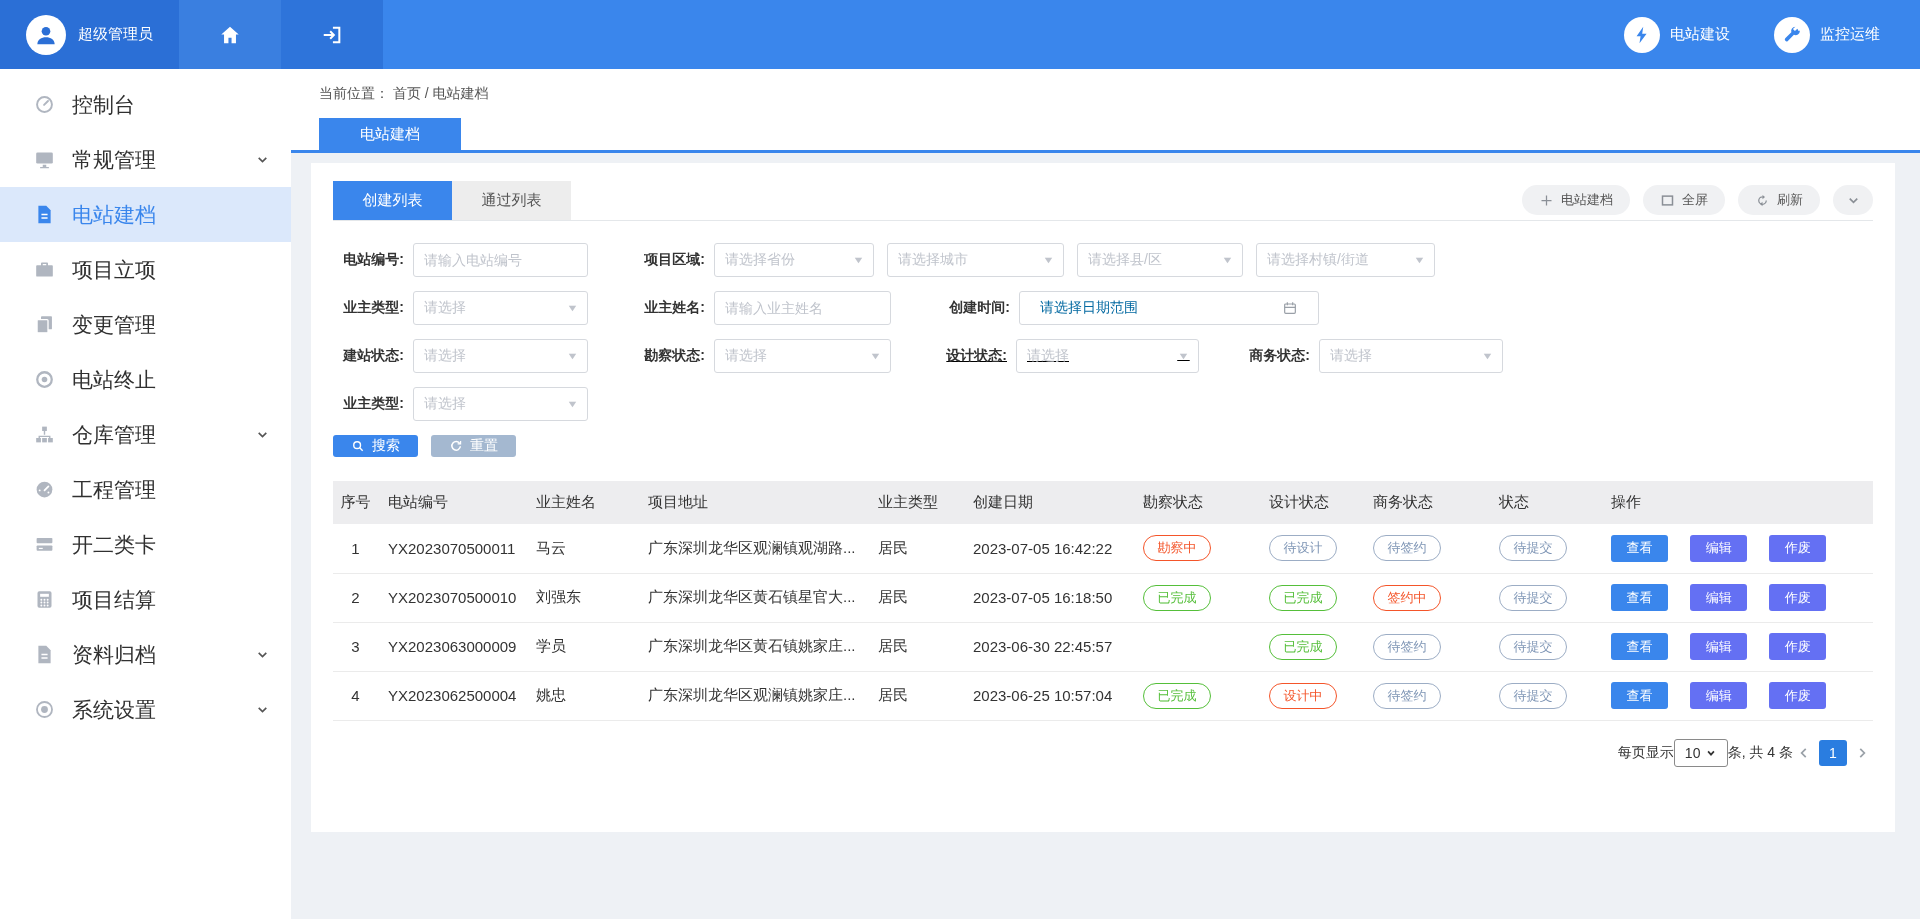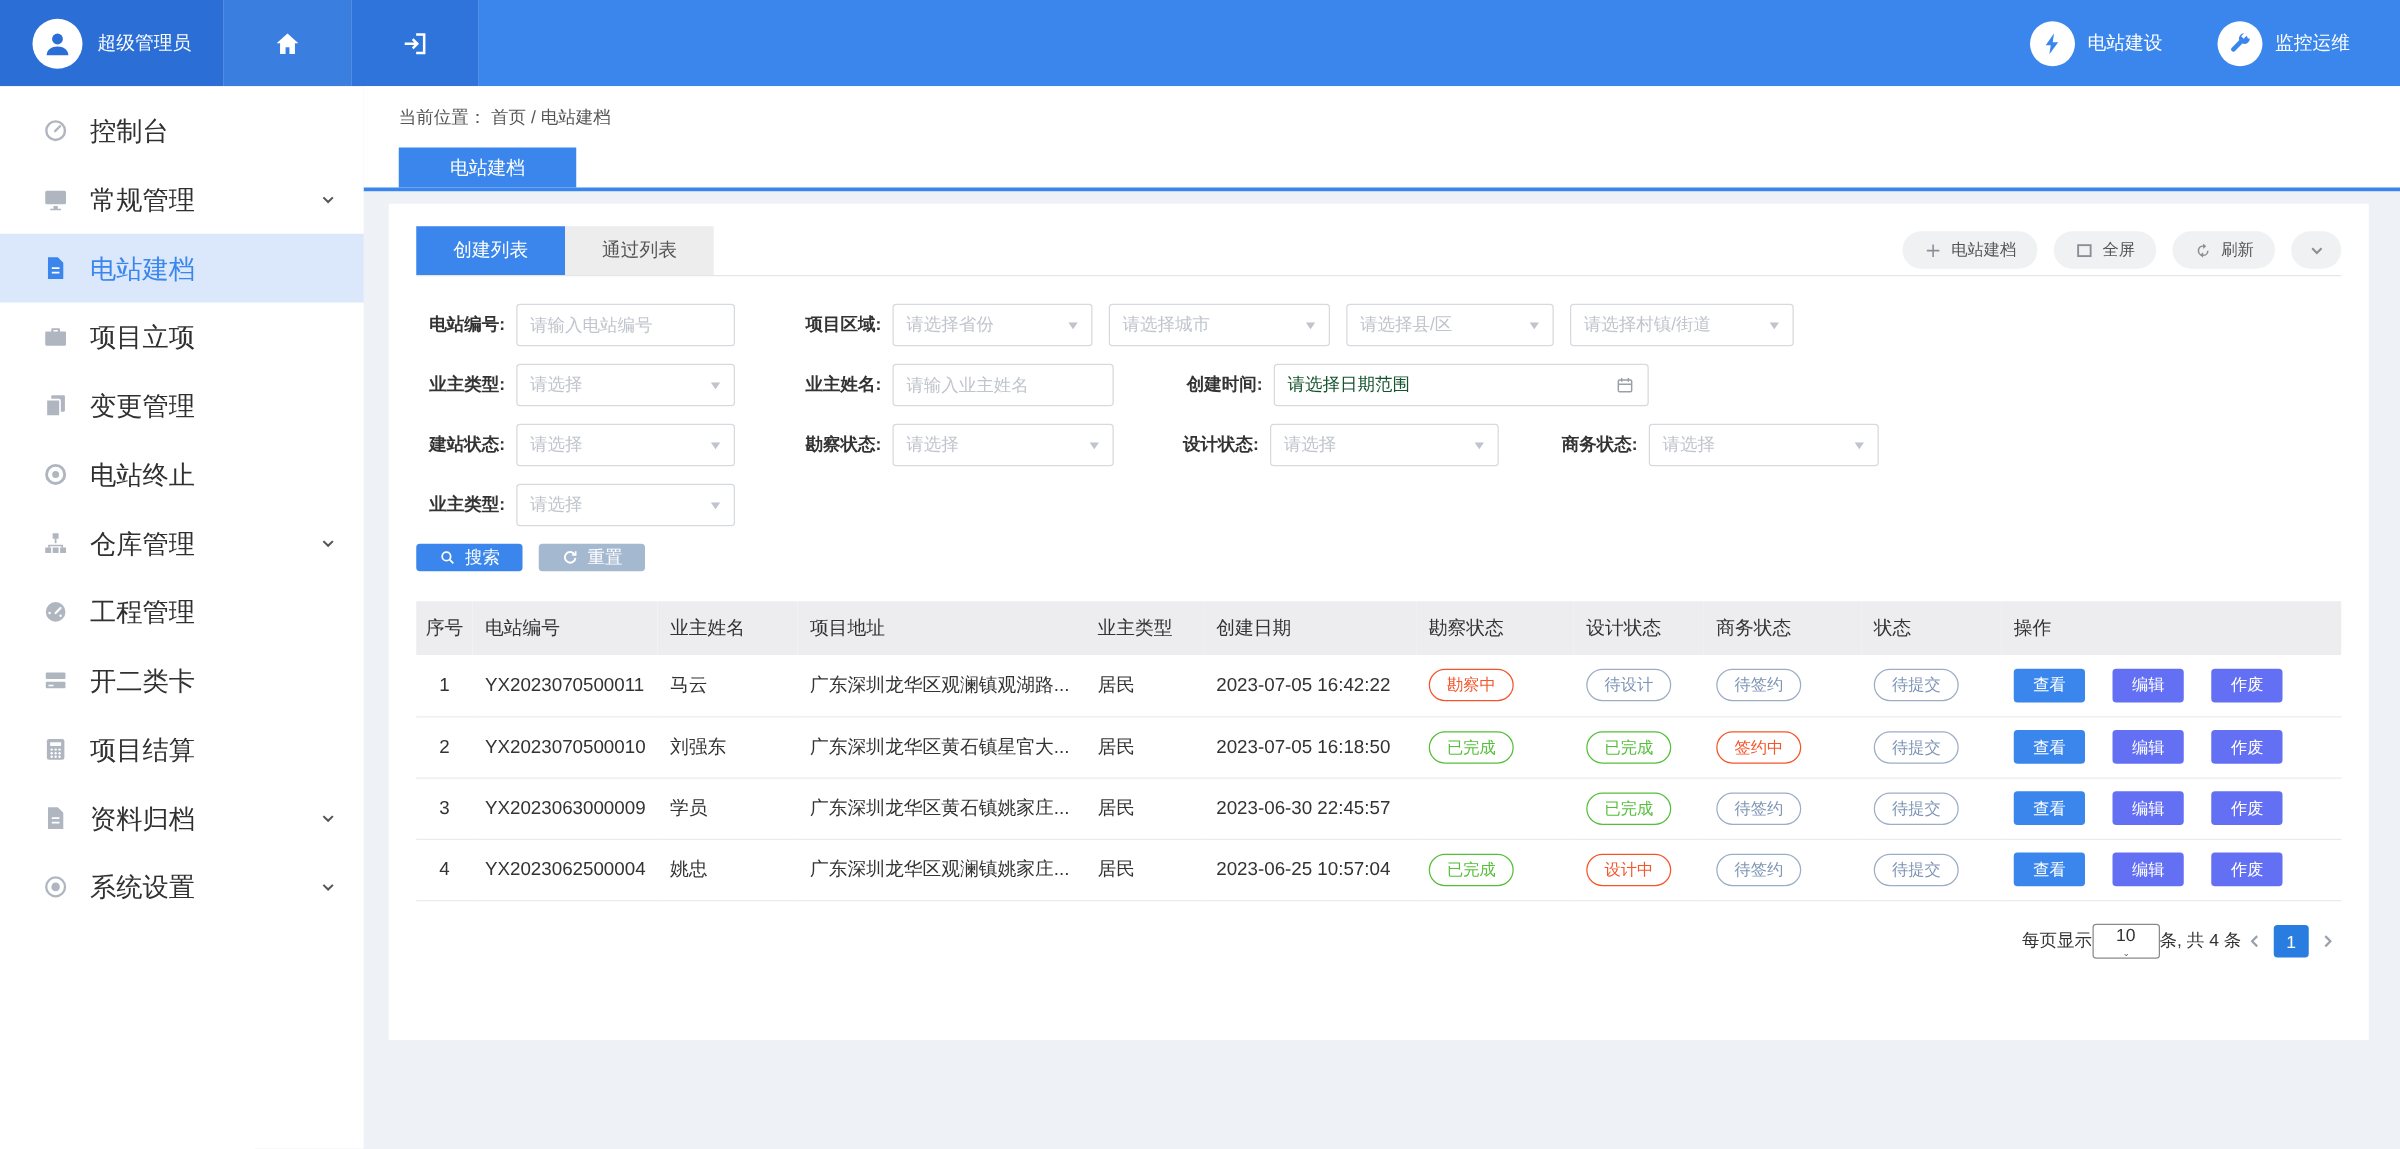--- a/index.html
+++ b/index.html
@@ -68,23 +68,23 @@
   .frow { display:flex; align-items:center; margin-bottom:14px; }
   .fgroup { display:flex; align-items:center; }
   .flabel { width:80px; text-align:right; padding-right:9px; font-size:14px; font-weight:600;
     color:#333; white-space:nowrap; }
   .fctl { height:34px; border:1px solid #d6d9de; border-radius:3px; background:#fff; font-size:14px; }
   input.fctl { padding:0 10px; color:#333; outline:none; font-family:inherit; }
   input.fctl::placeholder { color:#c0c4cc; }
   .fselect { display:flex; align-items:center; justify-content:space-between; padding:0 10px;
     color:#c0c4cc; cursor:pointer; }
   .fselect .caret { font-size:9px; color:#c0c4cc; transform:scaleX(1.4); }
-  .fdate { display:flex; align-items:center; justify-content:space-between; padding:0 10px; color:#14532d; }
+  .fdate { display:flex; align-items:center; justify-content:space-between; padding:0 20px; color:#0369a1; }
   .fdate .cal { width:16px; height:16px; color:#9aa0a8; }
-  .ml1 { margin-left:46px; } .ml2 { margin-left:48px; } .ml3 { margin-left:45px; } .ml4 { margin-left:40px; }
+  .ml1 { margin-left:46px; } .ml2 { margin-left:48px; } .ml3 { margin-left:45px;text-decoration:underline; } .ml4 { margin-left:40px; }
   .gap13 { margin-left:13px; }
 
   .actions { display:flex; gap:13px; margin:10px 0 24px; }
   .btn { height:22px; border:none; border-radius:3px; color:#fff; font-size:14px;
     display:flex; align-items:center; gap:7px; padding:0 18px; cursor:pointer; font-family:inherit; }
   .btn .bicon { width:14px; height:14px; }
   .btn-search { background:#3a86ec; }
   .btn-reset { background:#a4b8d0; }
 
   
@@ -102,21 +102,21 @@
   .badge--pending{ color:#7e95b5; border-color:#9cadc5; }
   .abtn { width:57px; height:27px; border:none; border-radius:3px; color:#fff; font-size:13px;
     margin-right:18px; cursor:pointer; font-family:inherit; }
   .abtn-view { background:#3a86ec; }
   .abtn-edit, .abtn-void { background:#6470f3; }
 
   
   .pager { display:flex; justify-content:flex-end; align-items:center; margin-top:18px;
     font-size:14px; color:#333; gap:0; }
   .pp-select { width:54px; height:28px; border:1px solid #8a8a8a; border-radius:3px;
-    display:flex; align-items:center; justify-content:center; gap:6px; cursor:pointer; background:#fff;flex-direction:column; }
+    display:flex; align-items:center; justify-content:center; gap:6px; cursor:pointer; background:#fff; }
   .pp-select .pcaret { width:10px; height:10px; color:#333; }
   .pchev { width:22px; height:22px; color:#9aa1a8; display:flex; align-items:center; justify-content:center; cursor:pointer; }
   .pchev svg { width:14px; height:14px; }
   .pnum { width:28px; height:26px; background:#2a7de0; color:#fff; border-radius:3px;
     display:flex; align-items:center; justify-content:center; font-size:14px; cursor:pointer; margin:0 4px; }
 </style>
 </head>
 <body>
 
 <div class="app">

